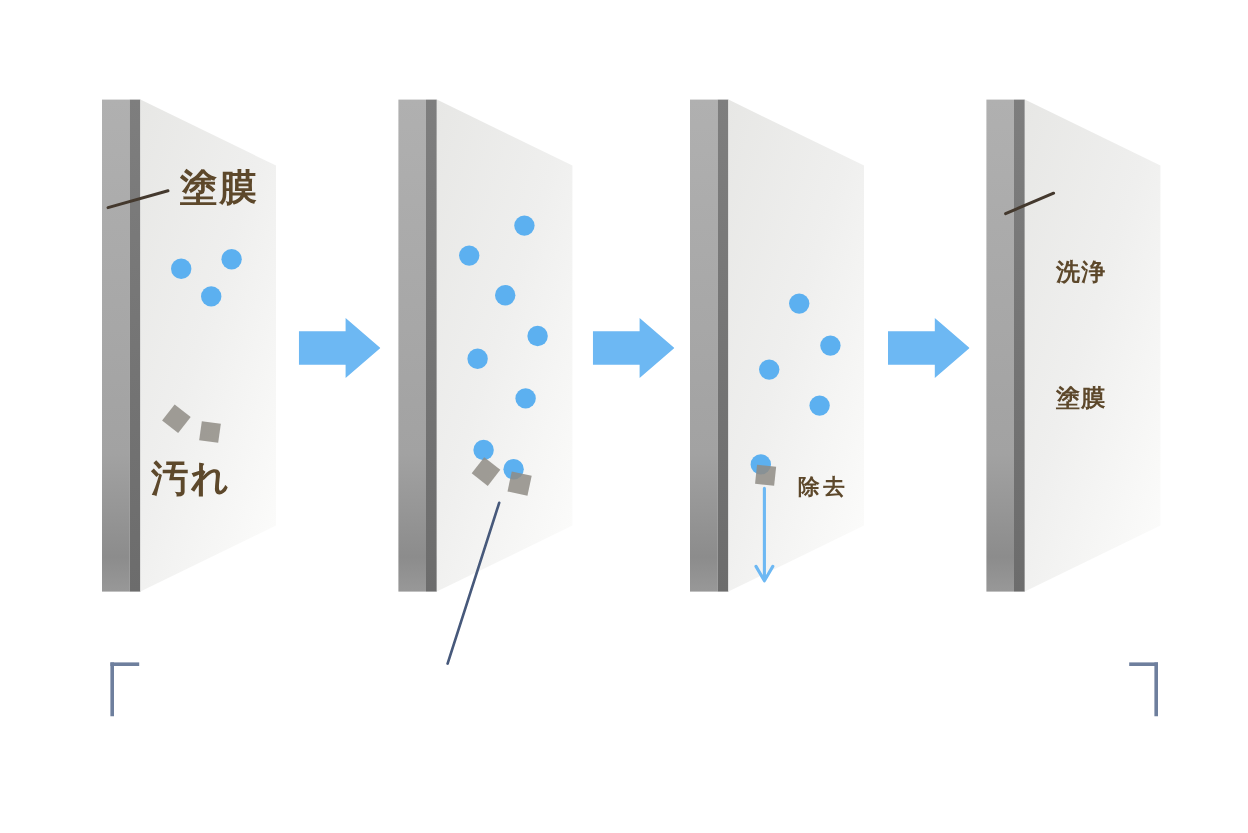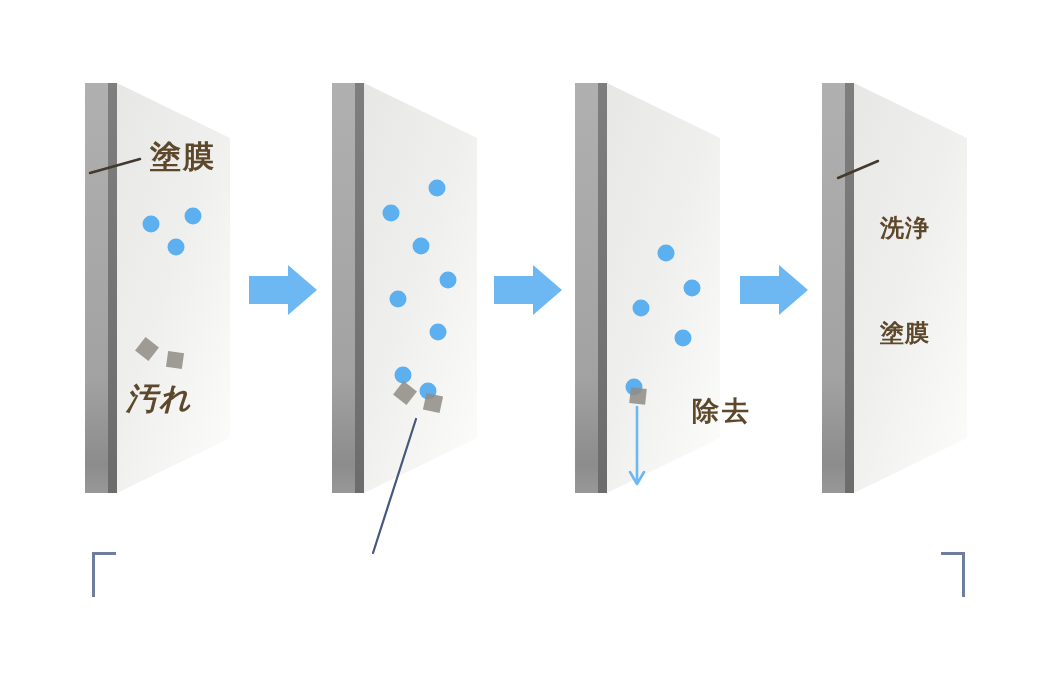--- a/index.html
+++ b/index.html
@@ -11,23 +11,23 @@
   .stage svg{display:block;width:145px;height:410px;overflow:visible;}
   #stage-1{left:85px;} #stage-2{left:332px;} #stage-3{left:575px;} #stage-4{left:822px;}
   .arrow-right{position:absolute;top:265px;width:68px;height:50px;}
   #arrow-1{left:249px;} #arrow-2{left:494px;} #arrow-3{left:740px;}
   .leader{position:absolute;left:360px;top:413px;width:70px;height:145px;overflow:visible;}
   .label{
     position:absolute;color:var(--label-brown,#5d482b);font-weight:600;
     font-size:31px;line-height:1.08;letter-spacing:2px;white-space:pre;
   }
   #label-coating{left:150px;top:140px;}
-  #label-dirt{left:126px;top:382px;font-style:italic;}
-  #label-removal{left:692px;top:397px;font-size:27px;letter-spacing:3px;}
-  #label-clean{left:880px;top:140px;font-size:24px;line-height:35px;letter-spacing:1px;}
+  #label-dirt{left:126px;top:382px;}
+  #label-removal{left:665px;top:397px;font-size:18px;letter-spacing:3px;}
+  #label-clean{left:880px;top:140px;font-size:20px;line-height:35px;letter-spacing:1px;}
   #label-clean span{display:block;}
   .caption-row{
     position:absolute;left:0;right:0;top:566px;text-align:center;
     color:var(--caption-slate,#5b6e91);font-size:38px;font-weight:600;letter-spacing:4px;
   }
   .bracket{position:absolute;top:552px;width:24px;height:78px;box-sizing:border-box;}
   .bracket.left{
     left:92px;
     border-left:3px solid var(--bracket-slate,#6e7f9d);
     border-top:3px solid var(--bracket-slate,#6e7f9d);

